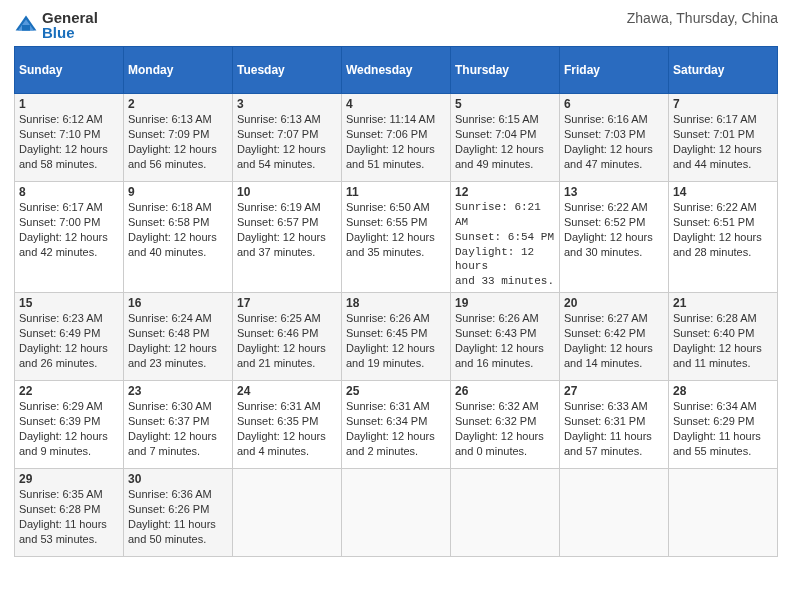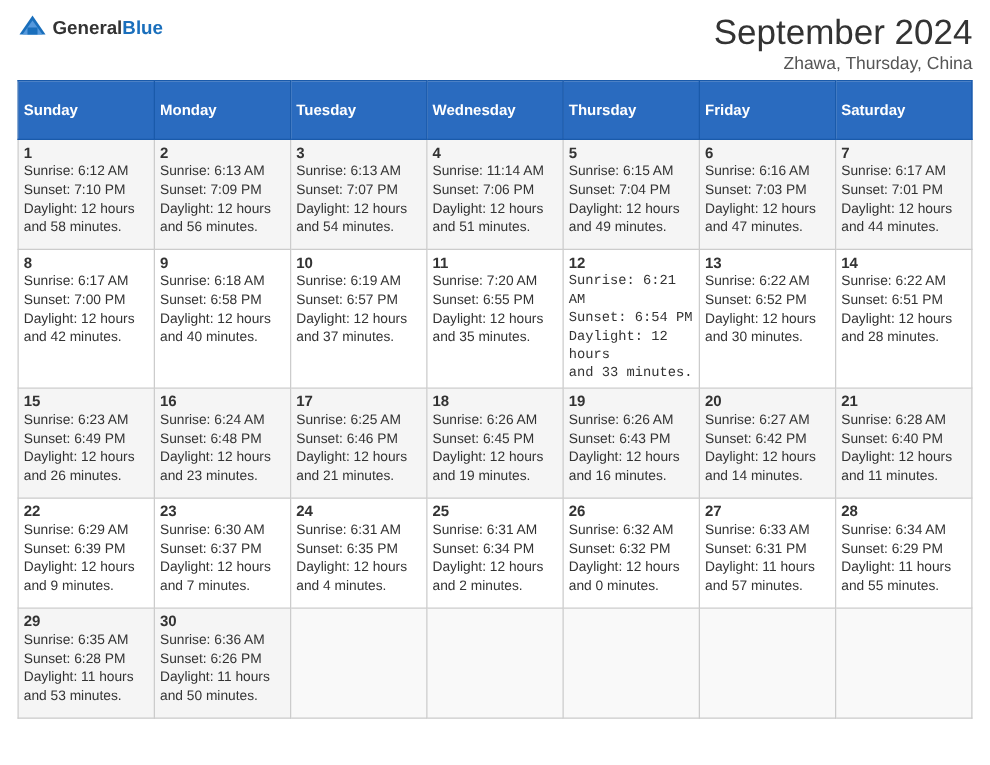--- a/index.html
+++ b/index.html
@@ -22,21 +22,21 @@
       align-items: flex-start;
       margin-bottom: 6px;
     }
     .logo {
       display: flex;
       align-items: center;
       gap: 2px;
     }
     .logo-text {
       display: flex;
-      flex-direction: row;
+      flex-direction: column;
       line-height: 1;
     }
     .logo-general {
       font-size: 15px;
       font-weight: bold;
       color: #333;
     }
     .logo-blue {
       font-size: 15px;
       font-weight: bold;
@@ -113,21 +113,20 @@
         <polygon points="15,3 28,22 2,22" fill="#1a6fbc"></polygon>
         <polygon points="15,8 25,22 5,22" fill="#5599dd"></polygon>
         <rect x="10" y="15" width="10" height="7" fill="#1a6fbc"></rect>
       </svg>
       <div class="logo-text">
         <span class="logo-general">General</span>
         <span class="logo-blue">Blue</span>
       </div>
     </div>
     <div class="title-block">
-      <div class="month-title">September 2024</div>
       <div class="location-title">Zhawa, Thursday, China</div>
     </div>
   </div>
 
   <table class="calendar">
     <thead>
       <tr>
       <th>Sunday</th>
           <th>Monday</th>
           <th>Tuesday</th>
@@ -206,21 +205,21 @@
           </td>
           <td>
             <span class="day-num">10</span>
             <div class="day-info" style="white-space: pre-line;">Sunrise: 6:19 AM
 Sunset: 6:57 PM
 Daylight: 12 hours
 and 37 minutes.</div>
           </td>
           <td>
             <span class="day-num">11</span>
-            <div class="day-info" style="white-space: pre-line;">Sunrise: 7:20 AM
+            <div class="day-info" style="white-space: pre-line;">Sunrise: 6:50 AM
 Sunset: 6:55 PM
 Daylight: 12 hours
 and 35 minutes.</div>
           </td>
           <td>
             <span class="day-num">12</span>
             <div class="day-info" style="white-space: pre-line; font-family: Liberation Mono, monospace;">Sunrise: 6:21 AM
 Sunset: 6:54 PM
 Daylight: 12 hours
 and 33 minutes.</div>

